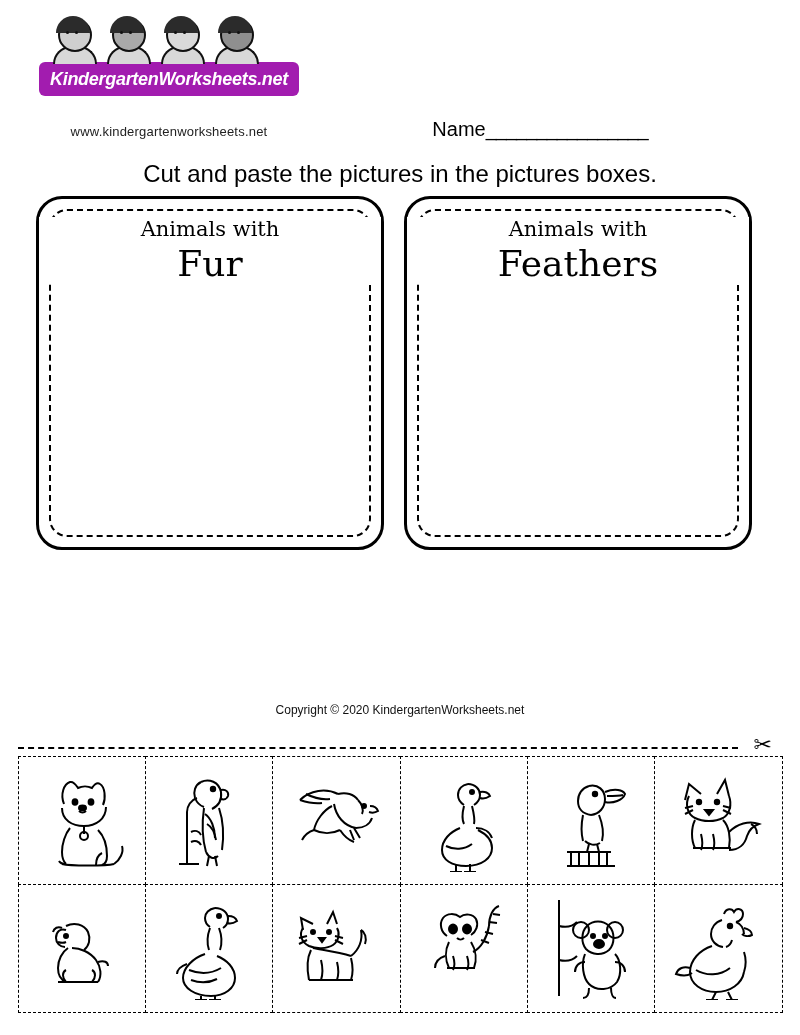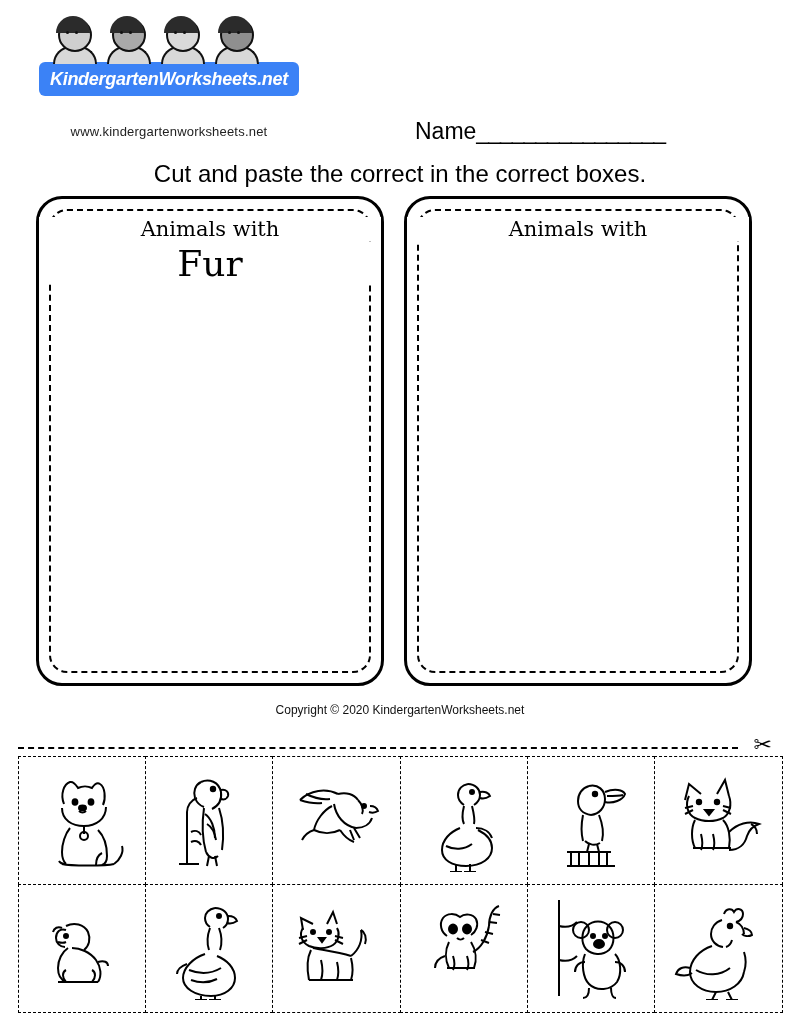--- a/index.html
+++ b/index.html
@@ -88,21 +88,21 @@
   .kid.k2 .head { background: #a9a9a9; }
   .kid.k3 { left: 108px; }
   .kid.k3 .head { background: #d9d9d9; }
   .kid.k4 { left: 162px; }
   .kid.k4 .head { background: #8f8f8f; }
 
   .logo-bar {
     width: 260px;
     height: 34px;
     margin: -2px auto 0 auto;
-    background: #3b82f6;
+    background: #a21caf;
     border-radius: 6px;
     display: flex;
     align-items: center;
     justify-content: center;
   }
   .logo-bar span {
     color: #fff;
     font-size: 18px;
     font-style: italic;
     letter-spacing: -0.3px;
@@ -128,21 +128,21 @@
   .title .fancy {
     font-family: "DejaVu Serif", serif;
     font-style: italic;
     font-size: 32px;
   }
   .name-line {
     position: absolute;
     left: 360px;
     top: 118px;
     width: 360px;
-    font-size: 23px;
+    font-size: 20px;
     text-align: center;
     white-space: nowrap;
   }
   .name-line .blank {
     letter-spacing: -1px;
   }
 
   .instructions {
     position: absolute;
     top: 160px;
@@ -157,21 +157,21 @@
     position: absolute;
     top: 196px;
     left: 36px;
     width: 728px;
     height: 496px;
   }
   .sort-box {
     position: absolute;
     top: 0;
     width: 348px;
-    height: 490px;
+    height: 354px;
     border: 3px solid #000;
     border-radius: 26px;
     box-sizing: border-box;
     background: #fff;
   }
   .sort-box.left { left: 0; }
   .sort-box.right { left: 368px; }
   .sort-inner {
     position: absolute;
     left: 10px; top: 10px;
@@ -305,36 +305,37 @@
     </div>
     <div class="logo-url">www.kindergartenworksheets.net</div>
   </div>
 
 
   <div class="name-line">
     <span>Name</span><span class="blank">________________</span>
   </div>
 </div>
 
-<div class="instructions">Cut and paste the correct in the correct boxes.</div>
+<div class="instructions">Cut and paste the pictures in the pictures boxes.</div>
 
 <div class="boxes">
 
   <div class="sort-box left">
     <div class="sort-inner"></div>
     <div class="box-label">
       <span class="small">Animals with</span>
       <span class="big">Fur</span>
     </div>
   </div>
 
   <div class="sort-box right">
     <div class="sort-inner"></div>
     <div class="box-label">
       <span class="small">Animals with</span>
+      <span class="big">Feathers</span>
     </div>
   </div>
 </div>
 
 <div class="copyright">
   <div>Copyright © 2020 KindergartenWorksheets.net</div>
 </div>
 
 <div class="cut-row">
   <div class="cut-line"></div>

